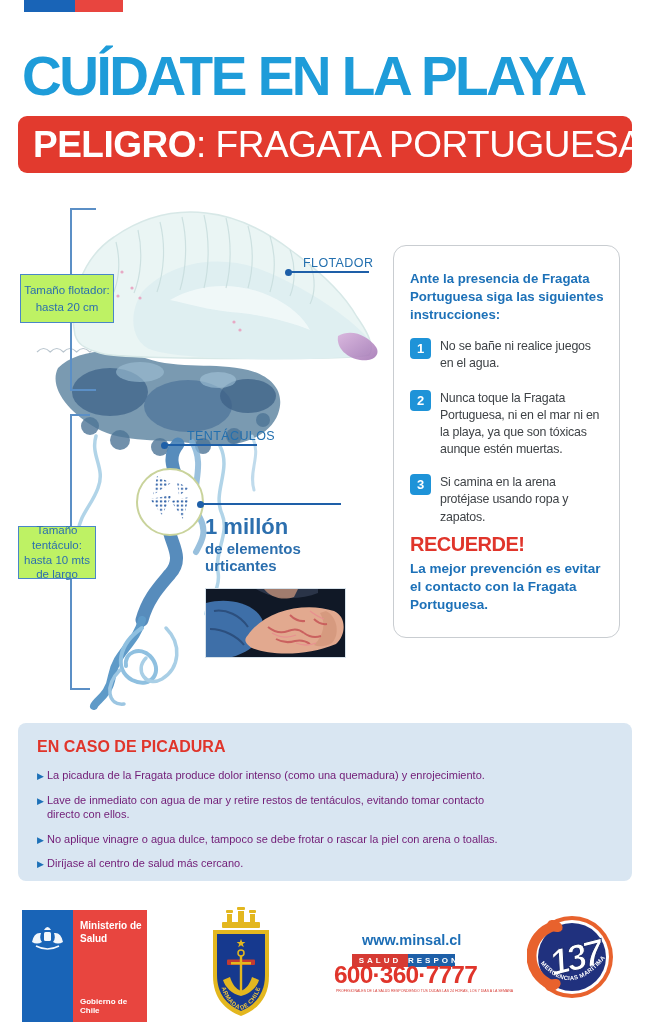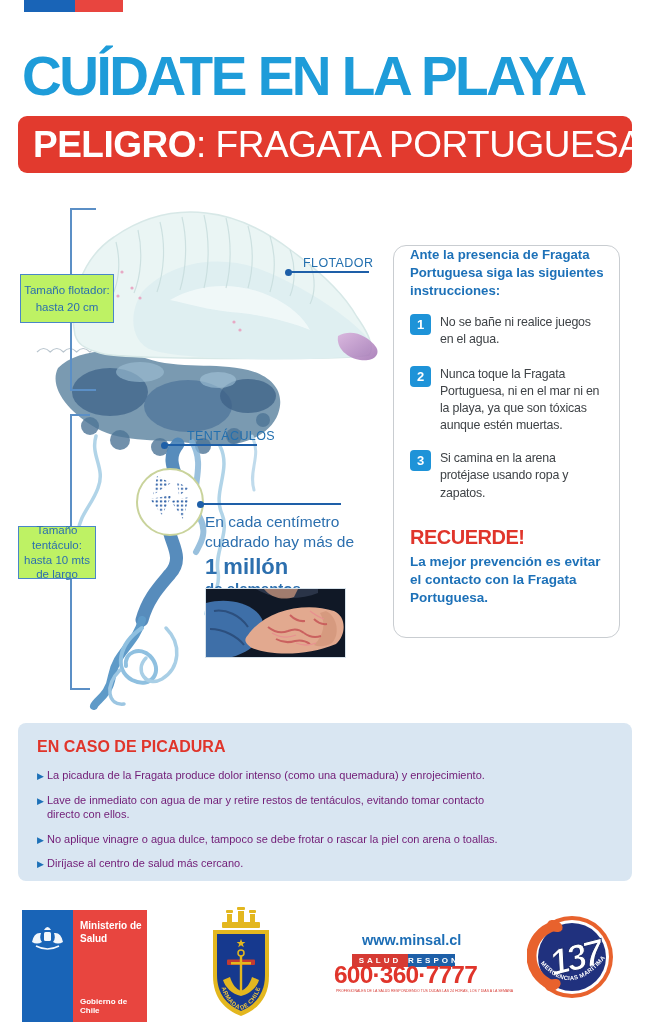--- a/index.html
+++ b/index.html
@@ -35,27 +35,27 @@
   #urticant{left:205px;top:512px;width:160px;color:#2C6FAE;}
   #urticant .l1{font-size:15.5px;line-height:1.28;}
   #urticant .big{font-size:22px;font-weight:bold;margin-top:2px;}
   #urticant .l2{font-size:15px;font-weight:bold;}
 
   
   #stingphoto{left:205px;top:588px;width:141px;height:70px;border:1px solid #D7E2EA;box-sizing:border-box;}
 
   
   #panel{left:393px;top:245px;width:227px;height:393px;background:#fff;border:1.5px solid #C9CDD1;border-radius:13px;
-         box-sizing:border-box;padding:0 15px 0 16px;}
+         box-sizing:border-box;padding:24px 15px 0 16px;}
   #panel .hdr{font-size:13.2px;font-weight:bold;color:#1D71B8;line-height:1.38;}
   .item{display:flex;align-items:flex-start;}
   .badge{flex:0 0 21px;width:21px;height:21px;border-radius:4px;background:#1E93D8;color:#fff;font-size:13px;
          font-weight:bold;text-align:center;line-height:21px;}
   .itemtext{margin-left:9px;font-size:12.4px;color:#3F4347;line-height:1.38;letter-spacing:-0.2px;}
-  #remember-title{margin-top:24px;font-size:20px;font-weight:bold;color:#E0352B;letter-spacing:-0.5px;}
+  #remember-title{margin-top:7px;font-size:20px;font-weight:bold;color:#E0352B;letter-spacing:-0.5px;}
   #remember-text{margin-top:4px;font-size:13.5px;font-weight:bold;color:#1D71B8;line-height:1.35;}
 
   
   #stingbox{left:18px;top:723px;width:614px;height:158px;background:#D9E6F2;border-radius:8px;
             box-sizing:border-box;padding:15px 18px 0 19px;}
   #stingbox .t{font-size:16px;font-weight:bold;color:#E0352B;}
   .bullet{display:flex;align-items:flex-start;}
   .arrow{flex:0 0 10px;font-size:9px;color:#1D71B8;margin-top:3px;}
   .btext{font-size:11px;color:#701a75;line-height:1.32;}
 
@@ -186,22 +186,20 @@
         <polygon points="12,29 34,25 24,45" fill="url(#dp)"></polygon>
         <polygon points="33,31 51,27 45,49" fill="url(#dp)"></polygon>
         <polygon points="39,12 51,18 41,26" fill="url(#dp)"></polygon>
       </svg>
     </div>
   </div>
 
   <div class="abs leaddot" style="left:197px;top:501px;"></div>
   <div class="abs leadline" style="left:201px;top:503px;width:140px;"></div>
   <div id="urticant" class="abs">
-    <div class="l1 pre">En cada centímetro
-cuadrado hay más de</div>
     <div class="big">1 millón</div>
     <div class="l2">de elementos urticantes</div>
   </div>
 
   <div id="stingphoto" class="abs">
     <svg width="139" height="68" viewBox="0 0 139 68">
       <rect width="139" height="68" fill="#101826"></rect>
       <path d="M50,0 C66,10 92,12 112,4 L112,0 Z" fill="#2A3448"></path>
       <path d="M58,0 C64,8 76,12 88,8 L92,0 Z" fill="#BF8F78" opacity=".8"></path>
       <path d="M0,14 C22,8 48,14 56,30 C62,46 48,62 26,68 L0,68 Z" fill="#3E6FA8"></path>

